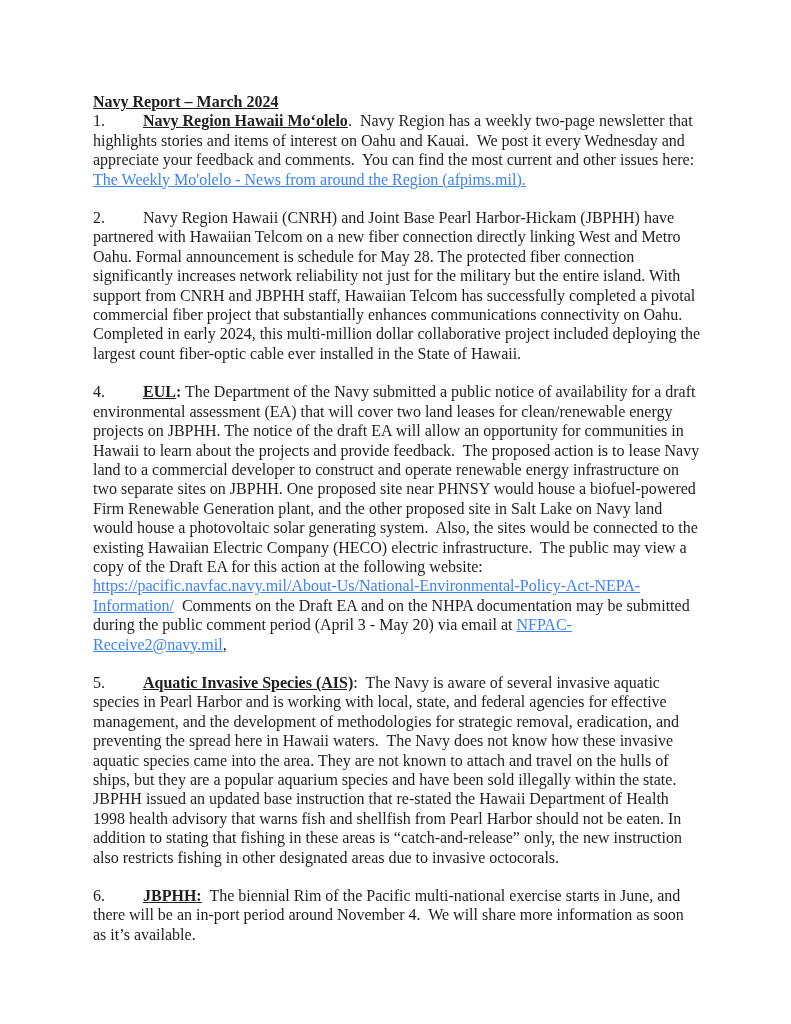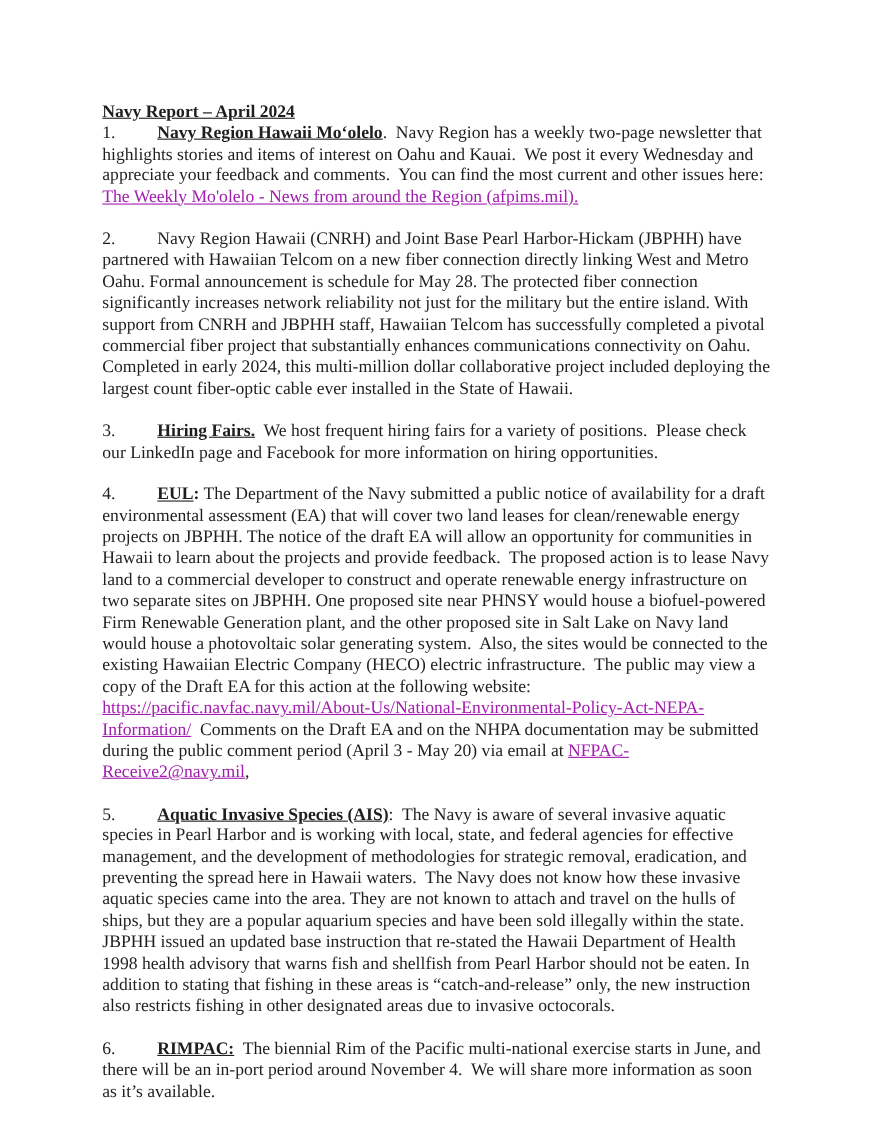--- a/index.html
+++ b/index.html
@@ -42,31 +42,30 @@
   }
   .hd {
     font-weight: bold;
     text-decoration: underline;
     font-family: Liberation Serif, serif;
   }
   .b {
     font-weight: bold;
   }
   a.link {
-    color: #a21caf;
+    color: #3b82f6;
     text-decoration: underline;
     cursor: pointer;
   }
 </style>
 </head>
 <body>
 
 <div class="page">
-  <h1 class="doc-title">Navy Report – April 2024</h1>
+  <h1 class="doc-title">Navy Report – March 2024</h1>
   <div class="doc-body">
       <p><span class="pnum">1.</span><span class="hd">Navy Region Hawaii Moʻolelo</span><span class="pl">.  Navy Region has a weekly two-page newsletter that highlights stories and items of interest on Oahu and Kauai.  We post it every Wednesday and appreciate your feedback and comments.  You can find the most current and other issues here:  </span><a href="#" class="link">The Weekly Mo'olelo - News from around the Region (afpims.mil).</a></p>
       <p><span class="pnum">2.</span><span class="pl">Navy Region Hawaii (CNRH) and Joint Base Pearl Harbor-Hickam (JBPHH) have partnered with Hawaiian Telcom on a new fiber connection directly linking West and Metro Oahu. Formal announcement is schedule for May 28. The protected fiber connection significantly increases network reliability not just for the military but the entire island. With support from CNRH and JBPHH staff, Hawaiian Telcom has successfully completed a pivotal commercial fiber project that substantially enhances communications connectivity on Oahu. Completed in early 2024, this multi-million dollar collaborative project included deploying the largest count fiber-optic cable ever installed in the State of Hawaii.</span></p>
-      <p><span class="pnum">3.</span><span class="hd">Hiring Fairs.</span><span class="pl">  We host frequent hiring fairs for a variety of positions.  Please check our LinkedIn page and Facebook for more information on hiring opportunities.</span></p>
       <p><span class="pnum">4.</span><span class="hd">EUL</span><span class="b">:</span><span class="pl"> The Department of the Navy submitted a public notice of availability for a draft environmental assessment (EA) that will cover two land leases for clean/renewable energy projects on JBPHH. The notice of the draft EA will allow an opportunity for communities in Hawaii to learn about the projects and provide feedback.  The proposed action is to lease Navy land to a commercial developer to construct and operate renewable energy infrastructure on two separate sites on JBPHH. One proposed site near PHNSY would house a biofuel-powered Firm Renewable Generation plant, and the other proposed site in Salt Lake on Navy land would house a photovoltaic solar generating system.  Also, the sites would be connected to the existing Hawaiian Electric Company (HECO) electric infrastructure.  The public may view a copy of the Draft EA for this action at the following website:  </span><a href="#" class="link">https://pacific.navfac.navy.mil/About-Us/National-Environmental-Policy-Act-NEPA-Information/</a><span class="pl">  Comments on the Draft EA and on the NHPA documentation may be submitted during the public comment period (April 3 - May 20) via email at </span><a href="#" class="link">NFPAC-Receive2@navy.mil</a><span class="pl">,</span></p>
       <p><span class="pnum">5.</span><span class="hd">Aquatic Invasive Species (AIS)</span><span class="pl">:  The Navy is aware of several invasive aquatic species in Pearl Harbor and is working with local, state, and federal agencies for effective management, and the development of methodologies for strategic removal, eradication, and preventing the spread here in Hawaii waters.  The Navy does not know how these invasive aquatic species came into the area. They are not known to attach and travel on the hulls of ships, but they are a popular aquarium species and have been sold illegally within the state.  JBPHH issued an updated base instruction that re-stated the Hawaii Department of Health 1998 health advisory that warns fish and shellfish from Pearl Harbor should not be eaten. In addition to stating that fishing in these areas is “catch-and-release” only, the new instruction also restricts fishing in other designated areas due to invasive octocorals.</span></p>
-      <p><span class="pnum">6.</span><span class="hd">RIMPAC:</span><span class="pl">  The biennial Rim of the Pacific multi-national exercise starts in June, and there will be an in-port period around November 4.  We will share more information as soon as it’s available.</span></p>
+      <p><span class="pnum">6.</span><span class="hd">JBPHH:</span><span class="pl">  The biennial Rim of the Pacific multi-national exercise starts in June, and there will be an in-port period around November 4.  We will share more information as soon as it’s available.</span></p>
     </div>
 </div>
 
 </body></html>

